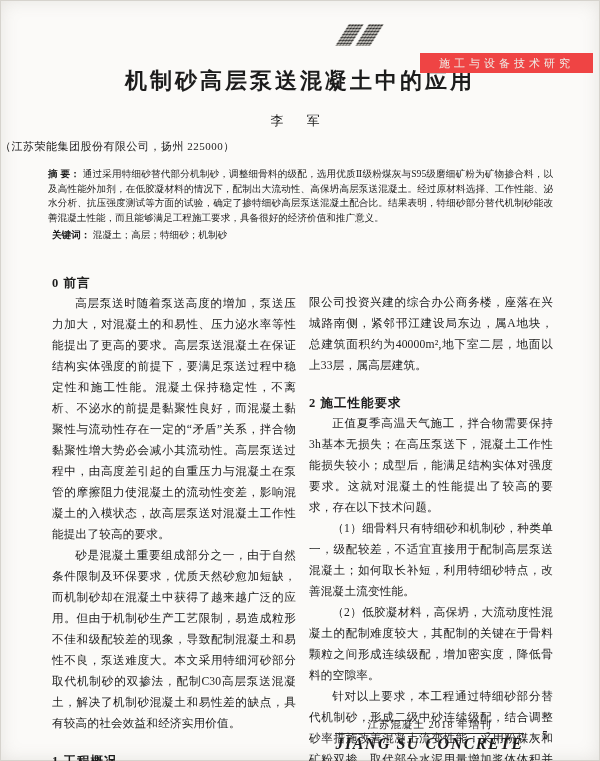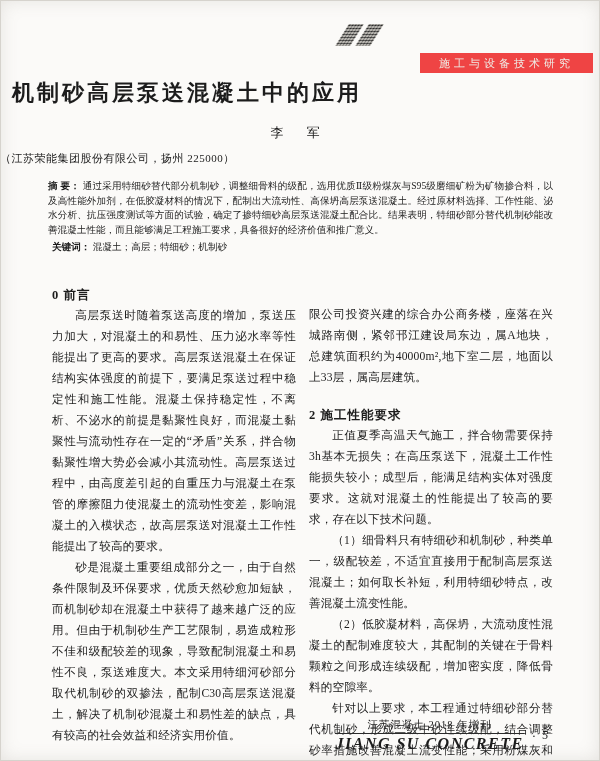--- a/index.html
+++ b/index.html
@@ -13,21 +13,21 @@
   .banner-row{position:absolute;top:24px;left:0;right:7px;height:22px;}
   .stripe{position:absolute;top:0;width:15px;height:22px;transform:skewX(-32deg);
     background-image:radial-gradient(#2a2a2a 1px, transparent 1.2px);
     background-size:3px 3px;background-color:#c9c6c0;}
   .stripe1{right:236px;}
   .stripe2{right:216px;}
   .banner{position:absolute;right:0;top:1px;width:173px;height:20px;background:#ef4444;
     display:flex;align-items:center;justify-content:center;margin-top:28px;}
   .banner span{color:#efece6;font-size:11px;letter-spacing:4px;white-space:nowrap;}
   
-  .title{margin:12px;padding-top:66px;font-size:22px;font-weight:bold;
+  .title{margin:0;padding-top:66px;text-align:center;font-size:22px;font-weight:bold;
     letter-spacing:3px;}
   .author{text-align:center;margin-top:16px;font-size:13px;letter-spacing:10px;}
   .affiliation{text-align:left;margin-top:9px;font-size:11px;letter-spacing:.5px;}
   
   .abstract{margin:13px 47px 0 48px;font-size:9.6px;line-height:14.5px;text-align:justify;}
   .abstract .lbl,.keywords .lbl{font-weight:bold;font-family:"Liberation Sans","DejaVu Sans",sans-serif;font-size:9.6px;}
   .keywords{margin:3px 47px 0 52px;font-size:9.6px;line-height:14px;}
   
   .columns{margin:14px 47px 0 52px;display:flex;gap:13px;}
   .col{width:50%;}

